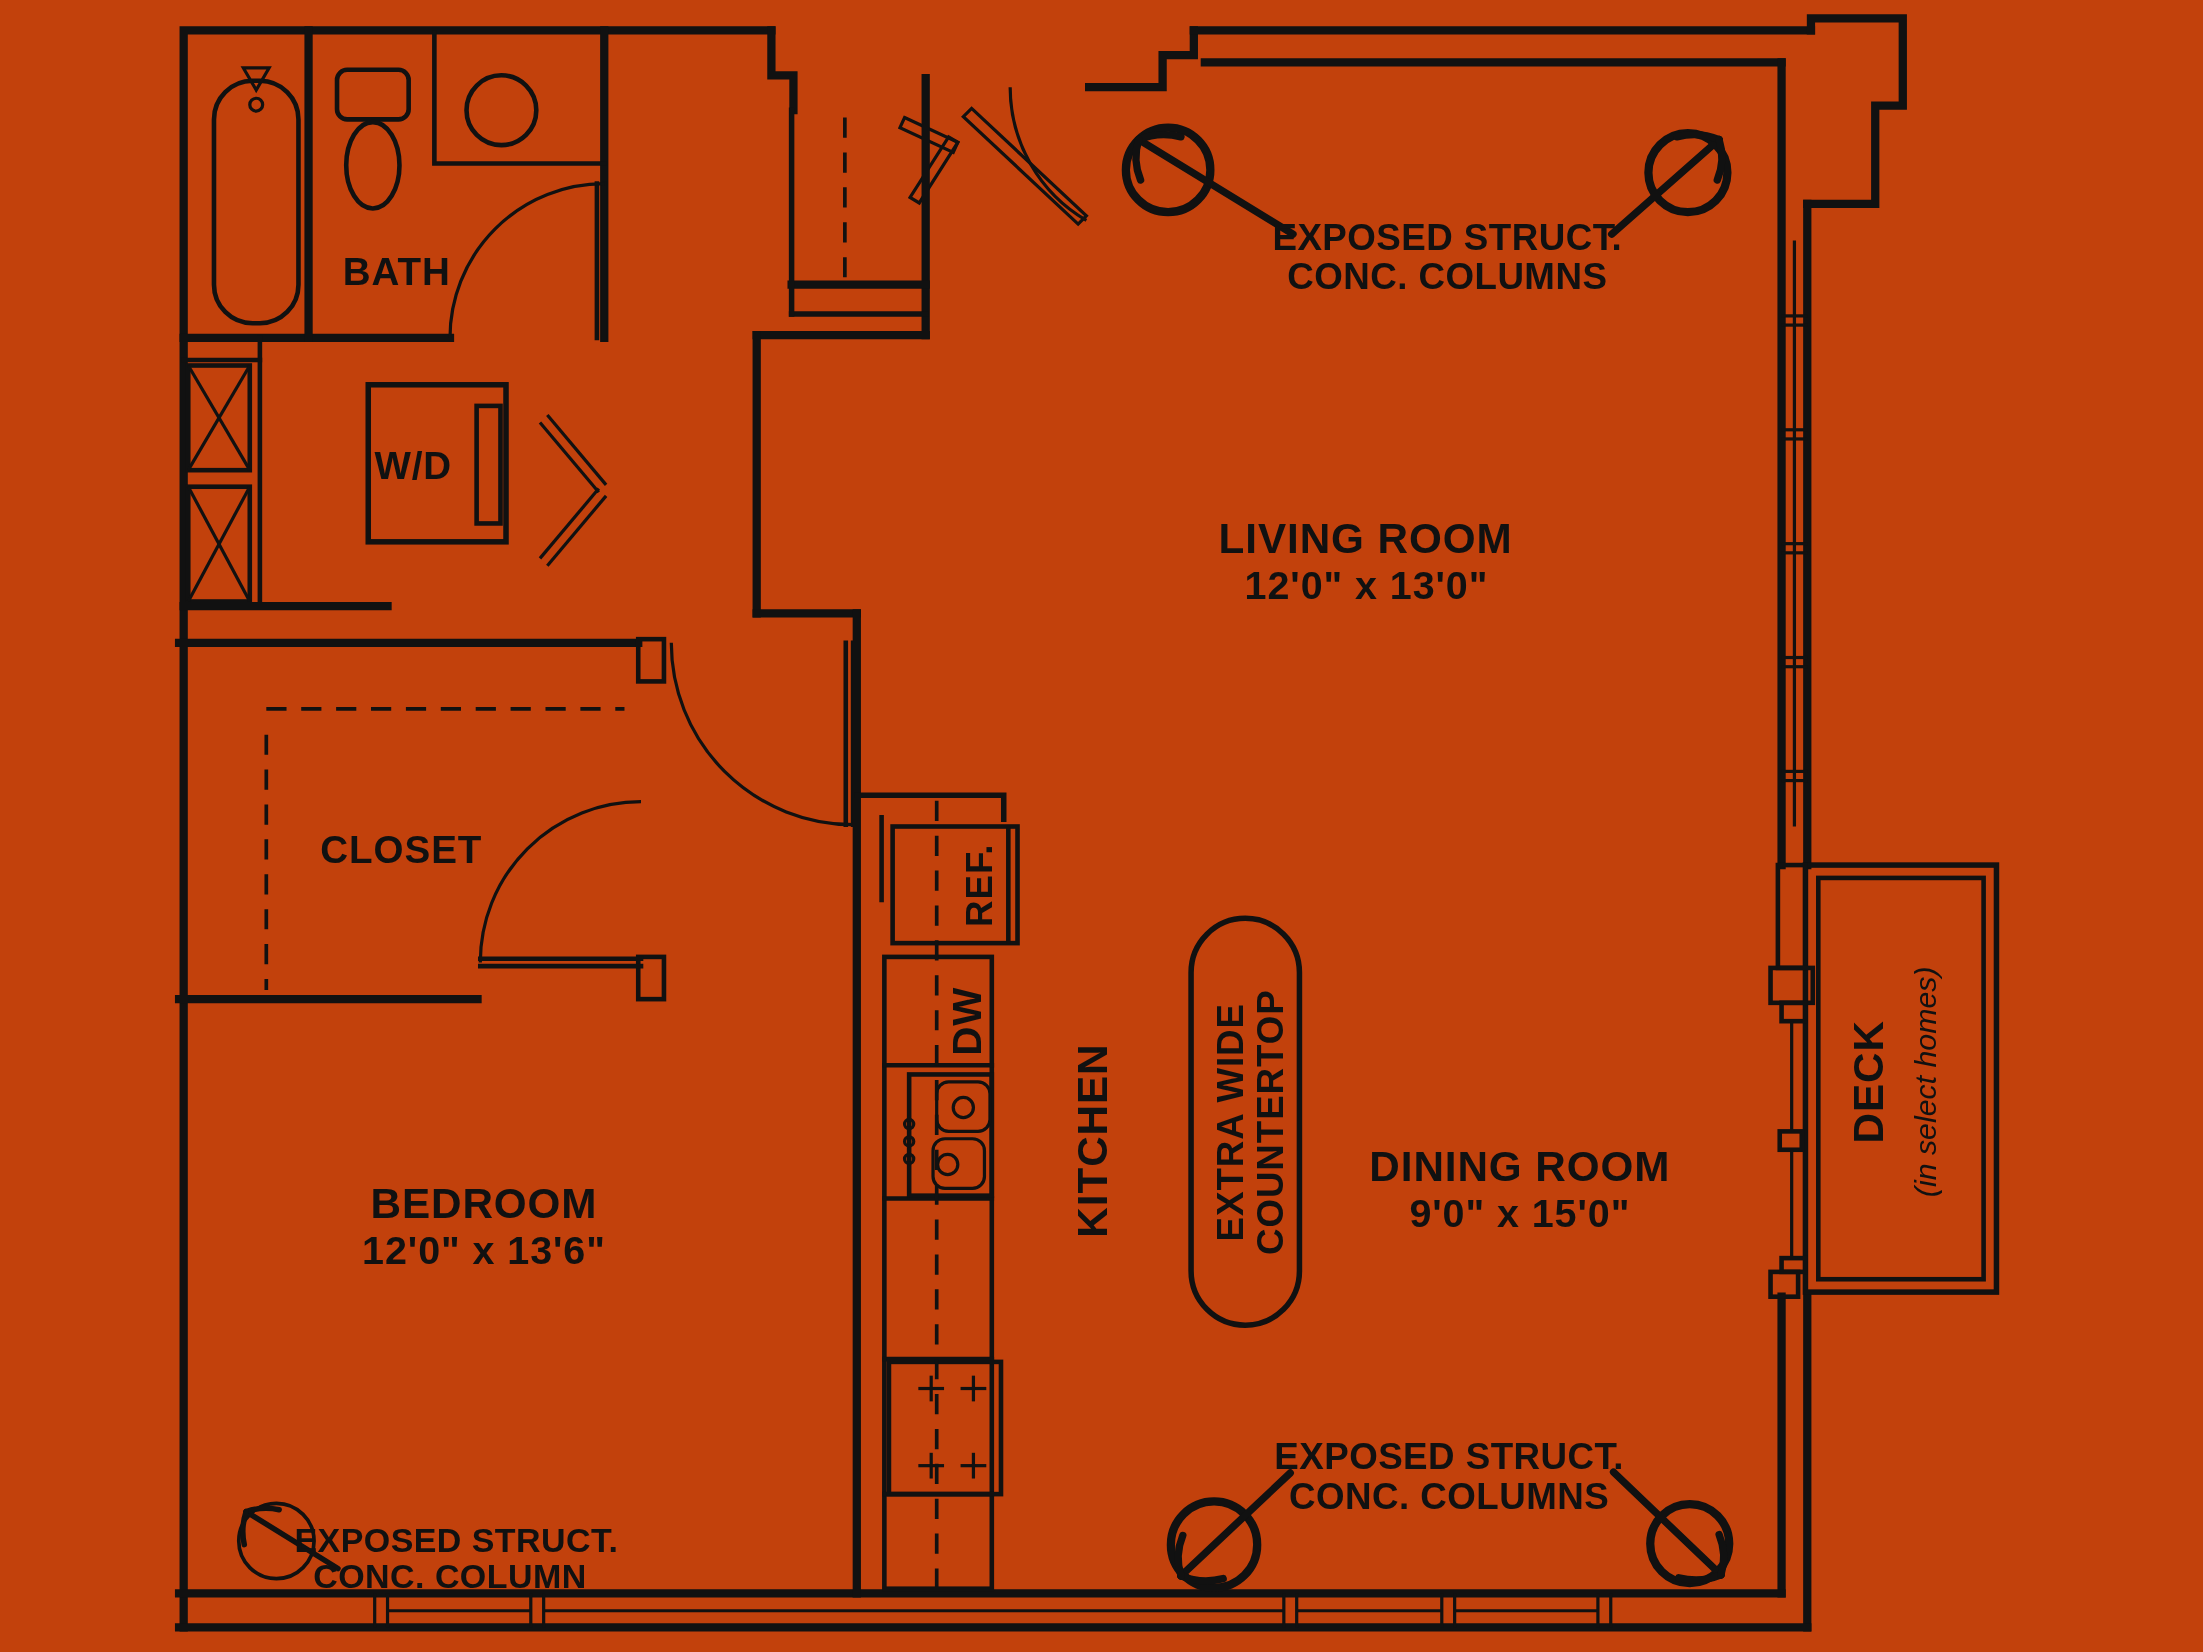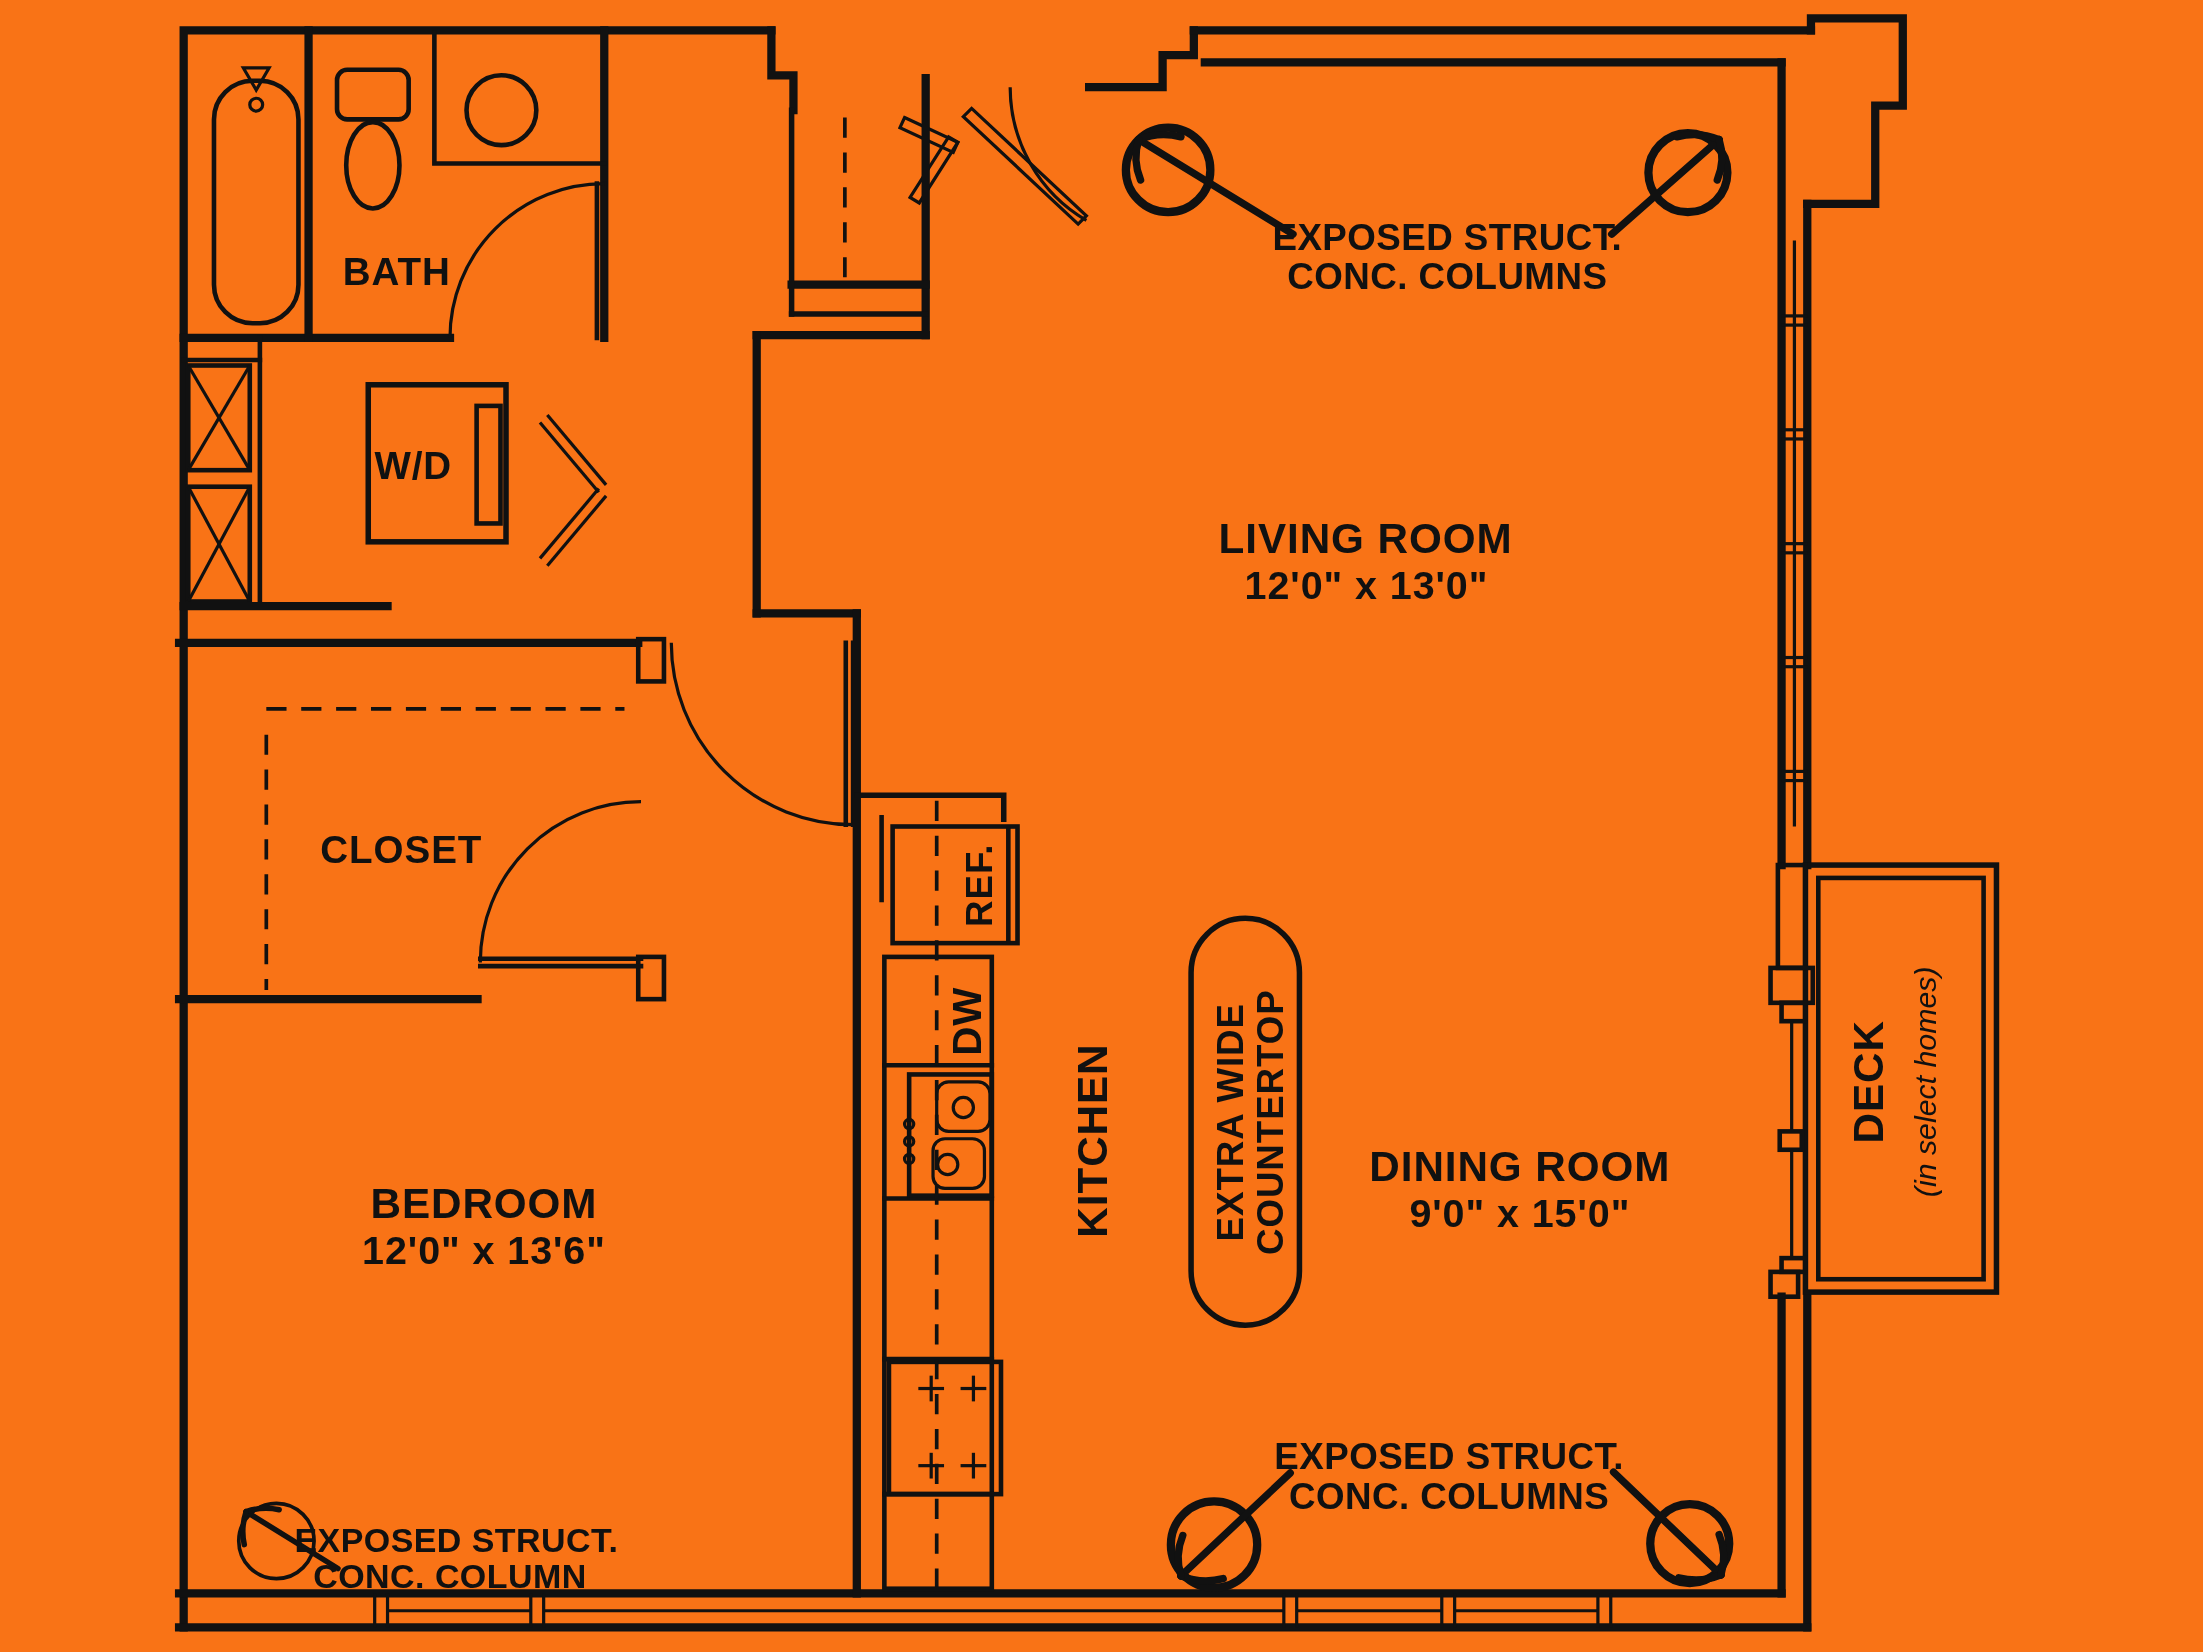--- a/index.html
+++ b/index.html
@@ -1,16 +1,16 @@
 <!DOCTYPE html>
 <html style="font-size:14.7px"><head>
 <meta charset="utf-8">
 <style>
   html,body{margin:0;padding:0;background:#e8e8e8;}
-  .stage{width:2204px;height:1653px;background:#f97316;position:relative;overflow:hidden;}
+  .stage{width:2204px;height:1653px;background:#c2410c;position:relative;overflow:hidden;}
   svg{display:block;}
   text{font-family:"Liberation Sans","DejaVu Sans",sans-serif;fill:#111;}
   .room-label{font-weight:bold;font-size:46px;letter-spacing:1px;}
   .room-dims{font-weight:bold;font-size:43px;letter-spacing:1px;}
   .small-label{font-weight:bold;font-size:42px;letter-spacing:1px;}
   .ann-label{font-weight:bold;font-size:40px;letter-spacing:0.5px;}
   .ann-label-sm{font-weight:bold;font-size:37px;letter-spacing:0.5px;}
   .vert-label{font-weight:bold;font-size:44px;letter-spacing:1px;}
   .vert-label-sm{font-weight:bold;font-size:40px;letter-spacing:1px;}
   .deck-note{font-style:italic;font-size:33px;font-weight:normal;}

